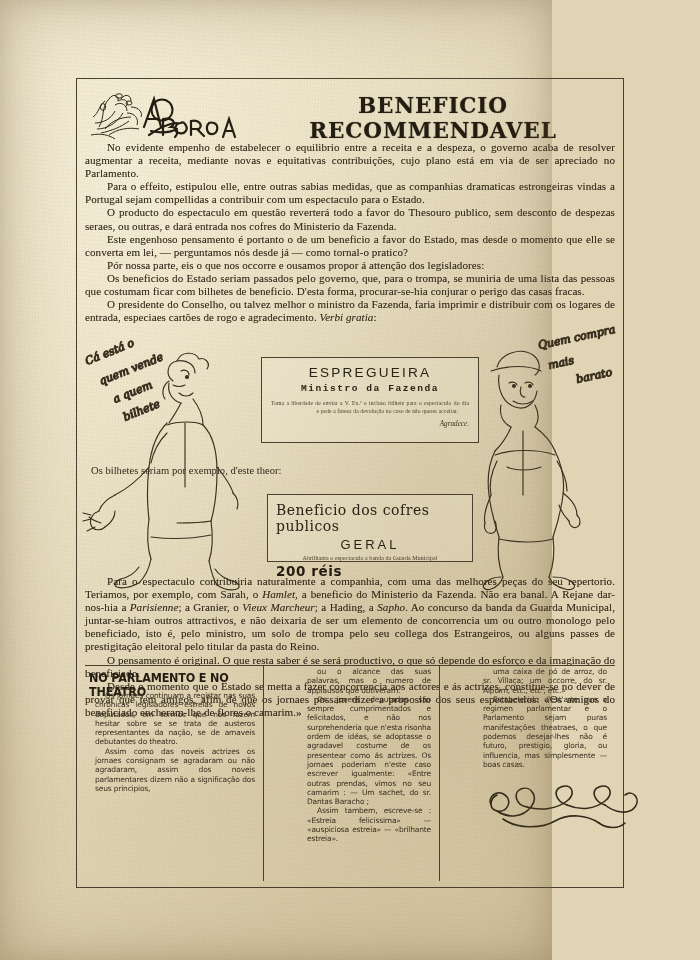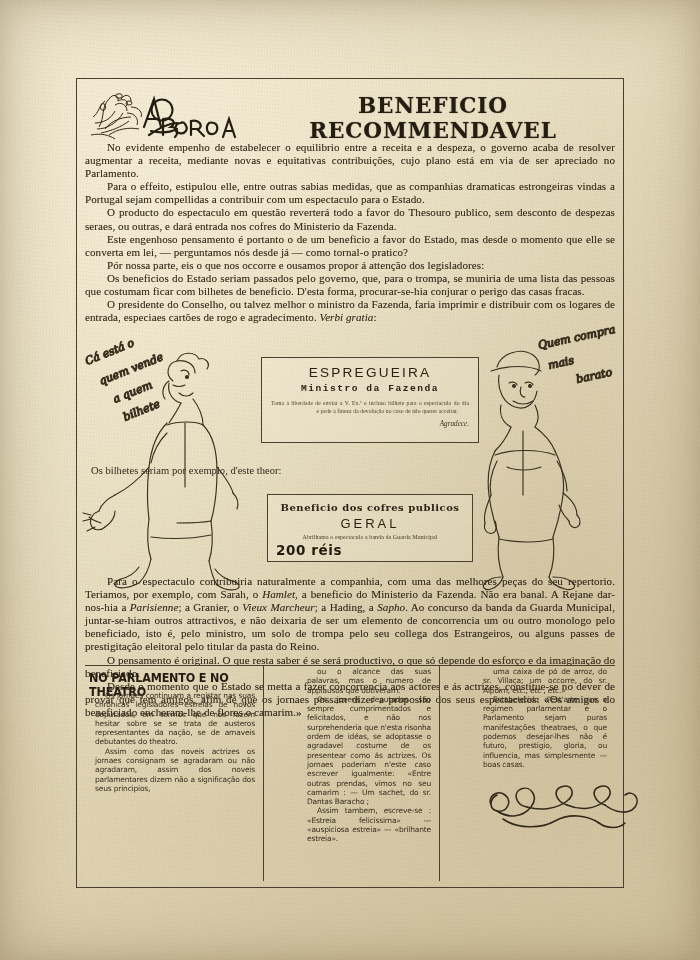--- a/index.html
+++ b/index.html
@@ -3,21 +3,21 @@
 <meta charset="utf-8">
 <style>
   html,body{margin:0;padding:0;}
   body{
     width:700px;height:960px;overflow:hidden;
     background:#e0d4b4;
     font-family:"Liberation Serif",serif;
     color:#2b2317;
   }
   .paper{
-    position:relative;width:700px;height:960px;
+    position:relative;width:552px;height:960px;
     background:
       radial-gradient(ellipse at 22% 18%, rgba(255,250,232,.55), rgba(0,0,0,0) 58%),
       radial-gradient(ellipse at 82% 72%, rgba(150,126,82,.20), rgba(0,0,0,0) 62%),
       linear-gradient(170deg,#e9dfc2 0%,#e3d8b9 42%,#dccfac 100%);
   }
   .grain{position:absolute;inset:0;pointer-events:none;opacity:.30;
     background-image:
       repeating-linear-gradient(94deg, rgba(120,98,60,.11) 0 1px, rgba(0,0,0,0) 1px 3px),
       repeating-linear-gradient(4deg, rgba(120,98,60,.08) 0 1px, rgba(0,0,0,0) 1px 4px);}
   .vign{position:absolute;inset:0;pointer-events:none;
@@ -63,22 +63,22 @@
     text-align:center;font-family:Liberation Mono, monospace;font-weight:700;
     font-size:9.6px;letter-spacing:1.5px;margin-top:3px;color:#2c2417;
   }
   .c-fine{
     margin-top:5px;font-size:5.6px;line-height:8.2px;text-align:justify;
     color:#4a3f2b;letter-spacing:.12px;
   }
   .c-fine .gap{display:inline-block;width:44px;border-bottom:0px;}
   .c-sign{text-align:right;font-style:italic;font-size:7.2px;margin-top:5px;color:#3b3122;}
 
-  .b-top{text-align:center;font-family:"DejaVu Serif",serif;font-weight:700;
-    font-size:10px;letter-spacing:.5px;color:#2b2316;}
+  .b-top{font-family:"DejaVu Serif",serif;font-weight:400;
+    font-size:14px;letter-spacing:.5px;color:#2b2316;}
   .b-geral{text-align:center;font-family:"Liberation Sans",sans-serif;
     font-size:13px;letter-spacing:3px;margin-top:3px;color:#261f13;}
   .b-line{text-align:center;font-size:5.9px;margin-top:3px;color:#463b28;letter-spacing:.1px;}
   .b-price{font-family:"DejaVu Sans",sans-serif;font-weight:700;
     font-size:13.5px;letter-spacing:.6px;margin-top:2px;color:#221b10;}
 
   .mid-note{position:absolute;left:14px;top:386px;font-size:10.6px;color:#33291b;}
 
   
   .ill{position:absolute;}

